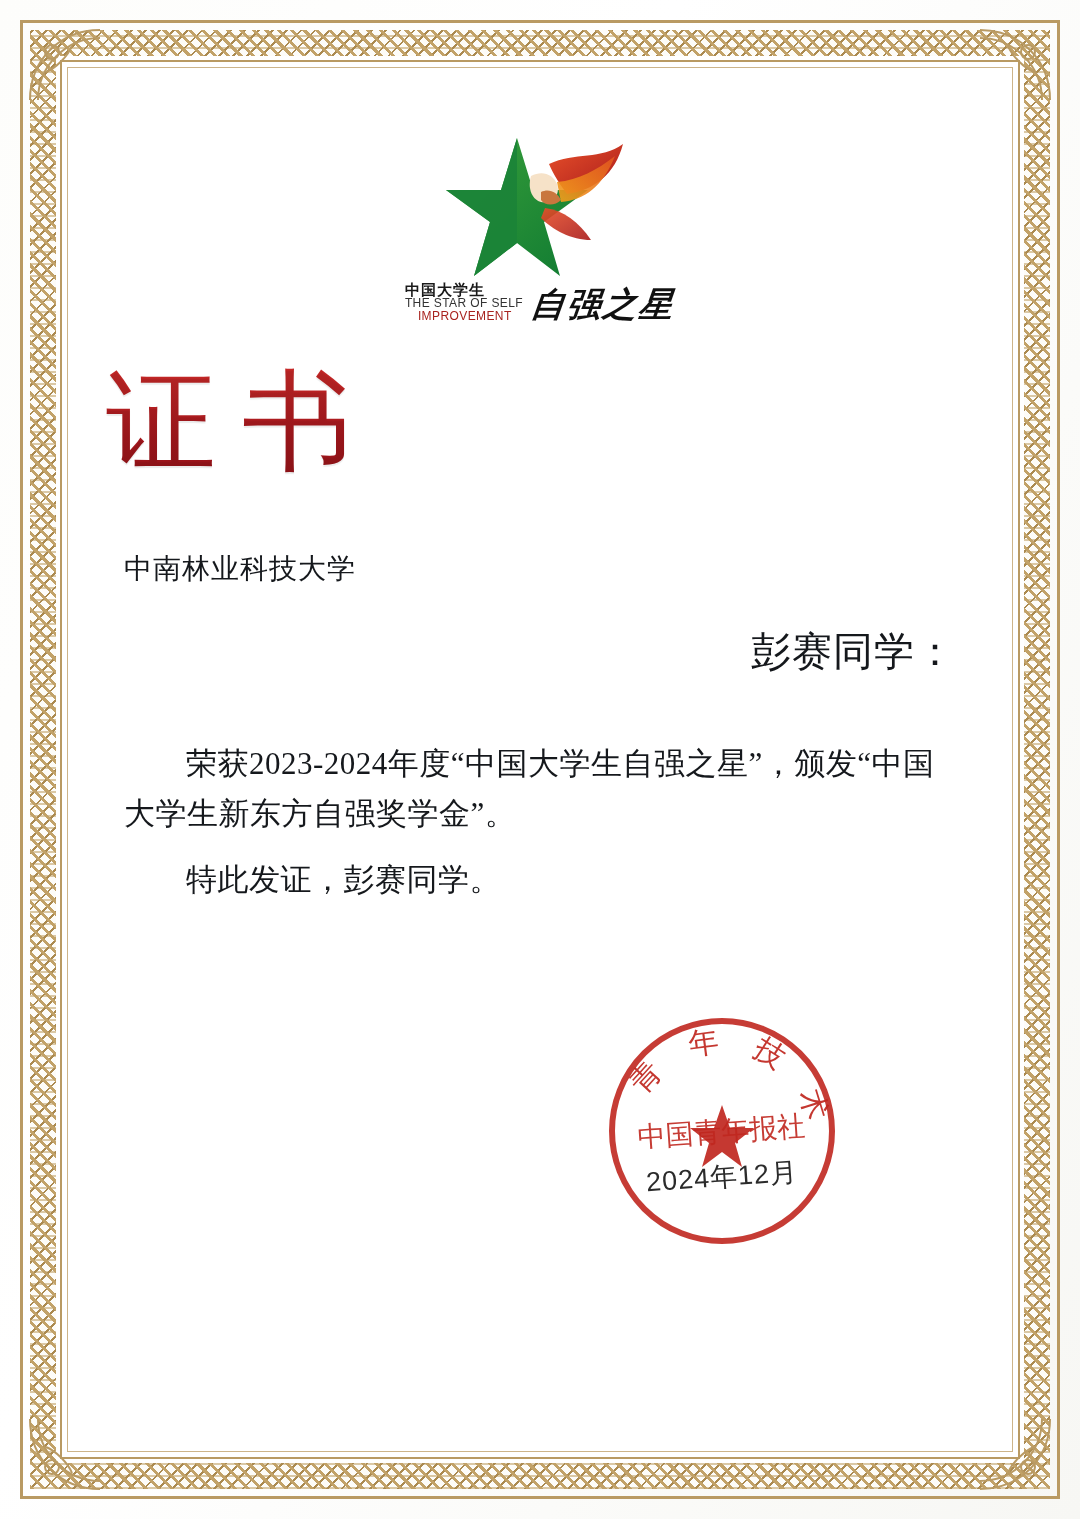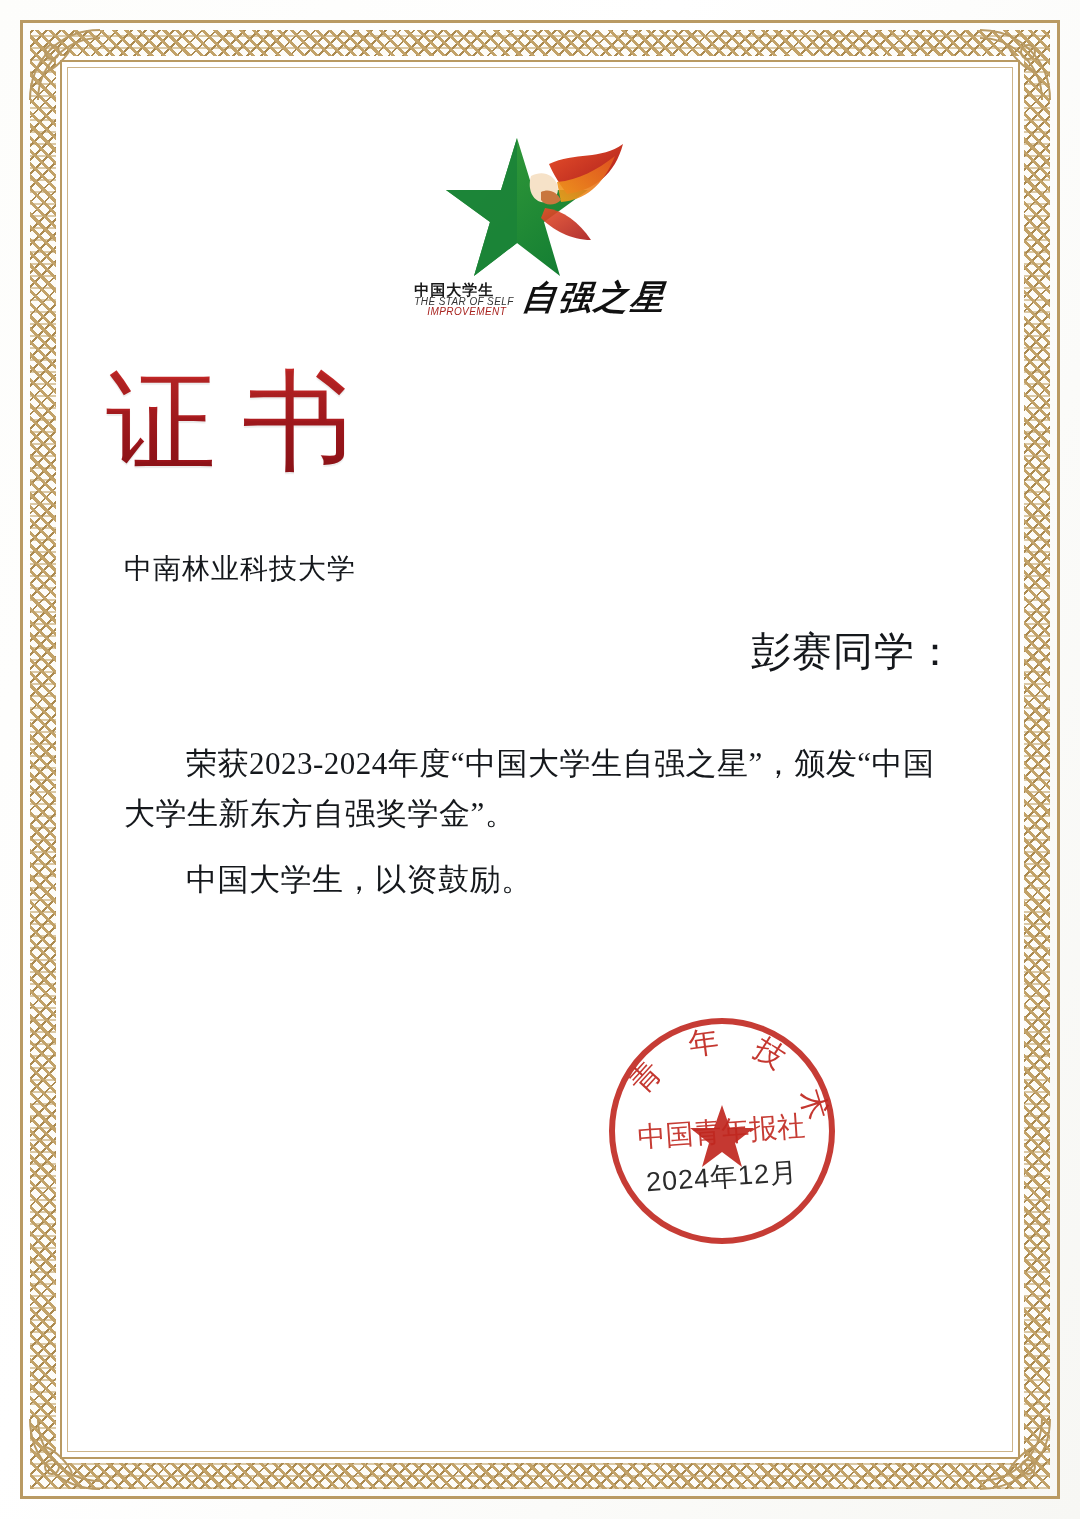--- a/index.html
+++ b/index.html
@@ -91,42 +91,42 @@
     position: absolute;
     left: 0; right: 0;
     top: 50px;
     display: flex;
     flex-direction: column;
     align-items: center;
   }
   .logo-mark { width: 190px; height: 150px; display: block; }
   .logo-text-row {
     display: flex;
+    align-items: flex-end;
     gap: 8px;
     margin-top: 2px;
   }
   .logo-text-left {
     display: flex;
     flex-direction: column;
     align-items: flex-start;
     line-height: 1.02;
   }
   .logo-cn {
     font-family: "Liberation Sans", sans-serif;
     font-size: 15px;
     font-weight: bold;
     letter-spacing: 1px;
     color: #1a1a1a;
   }
   .logo-en1, .logo-en2 {
     font-family: "Liberation Sans", sans-serif;
-    font-size: 10px;
+    font-size: 12px;
     letter-spacing: .4px;
     color: #333;
-    font-style: italic;
   }
   .logo-en2 { color: #a8231f; margin-left: 13px; }
   .logo-script {
     font-family: "Liberation Serif", serif;
     font-size: 34px;
     font-style: italic;
     font-weight: bold;
     color: #111;
     letter-spacing: 2px;
     transform: skewX(-6deg);
@@ -294,21 +294,21 @@
         <span class="logo-script">自强之星</span>
       </div>
     </div>
 
     <div class="cert-title">证书</div>
 
     <div class="body-text">
       <div class="line-school">中南林业科技大学</div>
       <div class="line-name">彭赛同学：</div>
       <p class="para">荣获2023-2024年度“中国大学生自强之星”，颁发“中国大学生新东方自强奖学金”。</p>
-      <p class="para para-2">中国大学生，以资鼓励。</p>
+      <p class="para para-2">特此发证，彭赛同学。</p>
     </div>
 
     <div class="seal">
       <svg viewBox="0 0 236 236">
         <circle cx="118" cy="118" r="110" fill="none" stroke="#c0271f" stroke-width="6" opacity=".9"></circle>
 
         <defs>
           <path id="arcTop" d="M 30 126 A 88 88 0 0 1 206 126"></path>
         </defs>
         <text font-family="Liberation Serif, serif" font-size="30" fill="#c0271f" letter-spacing="12" opacity=".92">

